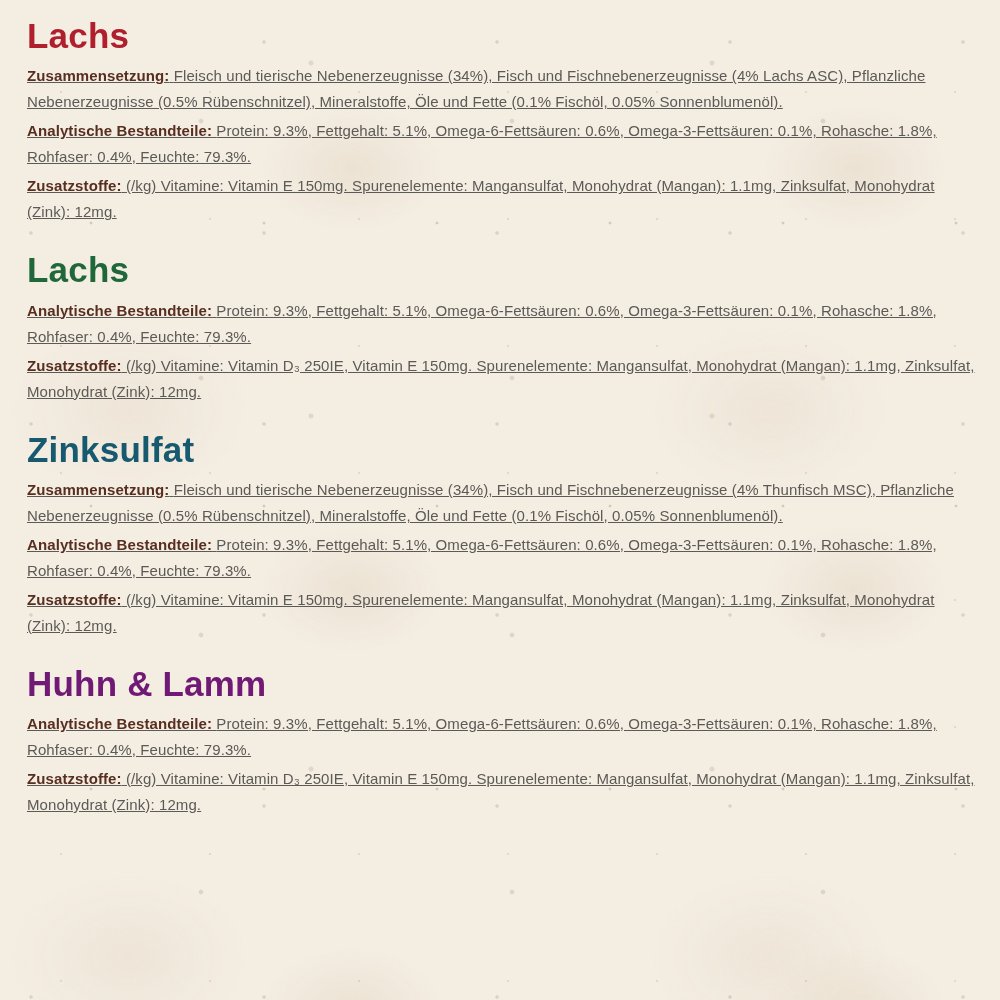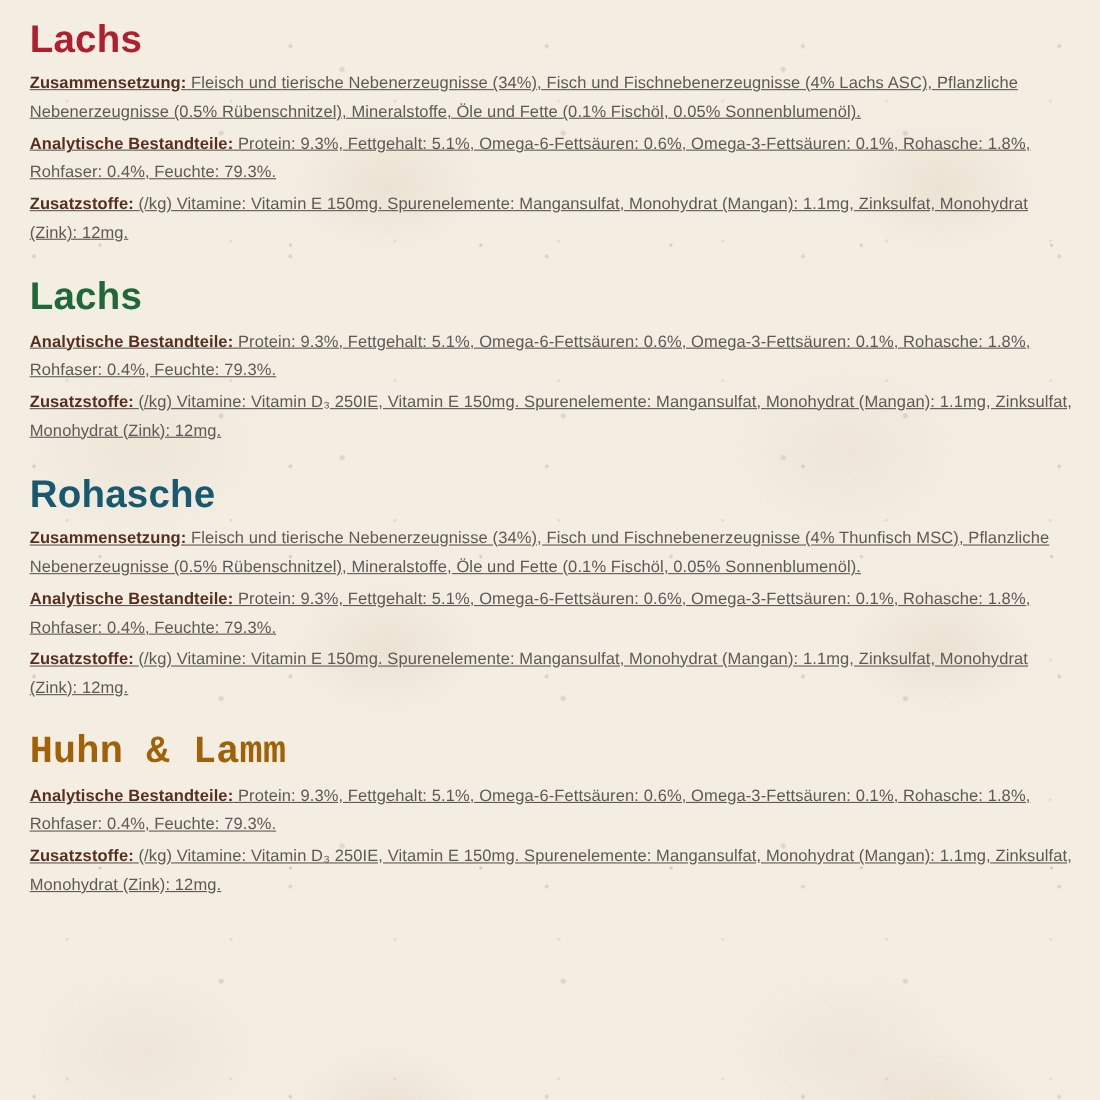--- a/index.html
+++ b/index.html
@@ -71,25 +71,25 @@
     <p class="para"><strong class="lbl">Zusatzstoffe:</strong> <span>(/kg) Vitamine: Vitamin E 150mg. Spurenelemente: Mangansulfat, Monohydrat (Mangan): 1.1mg, Zinksulfat, Monohydrat (Zink): 12mg.</span></p>
   </section>
 
   <section class="product">
     <h2 class="title" style="color: rgb(32, 104, 58);">Lachs</h2>
     <p class="para"><strong class="lbl">Analytische Bestandteile:</strong> <span>Protein: 9.3%, Fettgehalt: 5.1%, Omega-6-Fettsäuren: 0.6%, Omega-3-Fettsäuren: 0.1%, Rohasche: 1.8%, Rohfaser: 0.4%, Feuchte: 79.3%.</span></p>
     <p class="para"><strong class="lbl">Zusatzstoffe:</strong> <span>(/kg) Vitamine: Vitamin D₃ 250IE, Vitamin E 150mg. Spurenelemente: Mangansulfat, Monohydrat (Mangan): 1.1mg, Zinksulfat, Monohydrat (Zink): 12mg.</span></p>
   </section>
 
   <section class="product">
-    <h2 class="title" style="color: rgb(23, 90, 112);">Rohasche</h2>
+    <h2 class="title" style="color: rgb(23, 90, 112);">Zinksulfat</h2>
     <p class="para"><strong class="lbl">Zusammensetzung:</strong> <span>Fleisch und tierische Nebenerzeugnisse (34%), Fisch und Fischnebenerzeugnisse (4% Thunfisch MSC), Pflanzliche Nebenerzeugnisse (0.5% Rübenschnitzel), Mineralstoffe, Öle und Fette (0.1% Fischöl, 0.05% Sonnenblumenöl).</span></p>
     <p class="para"><strong class="lbl">Analytische Bestandteile:</strong> <span>Protein: 9.3%, Fettgehalt: 5.1%, Omega-6-Fettsäuren: 0.6%, Omega-3-Fettsäuren: 0.1%, Rohasche: 1.8%, Rohfaser: 0.4%, Feuchte: 79.3%.</span></p>
     <p class="para"><strong class="lbl">Zusatzstoffe:</strong> <span>(/kg) Vitamine: Vitamin E 150mg. Spurenelemente: Mangansulfat, Monohydrat (Mangan): 1.1mg, Zinksulfat, Monohydrat (Zink): 12mg.</span></p>
   </section>
 
   <section class="product">
-    <h2 class="title" style="color: #a16207; font-family: Liberation Mono, monospace;">Huhn &amp; Lamm</h2>
+    <h2 class="title" style="color: #701a75;">Huhn &amp; Lamm</h2>
     <p class="para"><strong class="lbl">Analytische Bestandteile:</strong> <span>Protein: 9.3%, Fettgehalt: 5.1%, Omega-6-Fettsäuren: 0.6%, Omega-3-Fettsäuren: 0.1%, Rohasche: 1.8%, Rohfaser: 0.4%, Feuchte: 79.3%.</span></p>
     <p class="para"><strong class="lbl">Zusatzstoffe:</strong> <span>(/kg) Vitamine: Vitamin D₃ 250IE, Vitamin E 150mg. Spurenelemente: Mangansulfat, Monohydrat (Mangan): 1.1mg, Zinksulfat, Monohydrat (Zink): 12mg.</span></p>
   </section>
 
 </main>
 
 </body></html>

